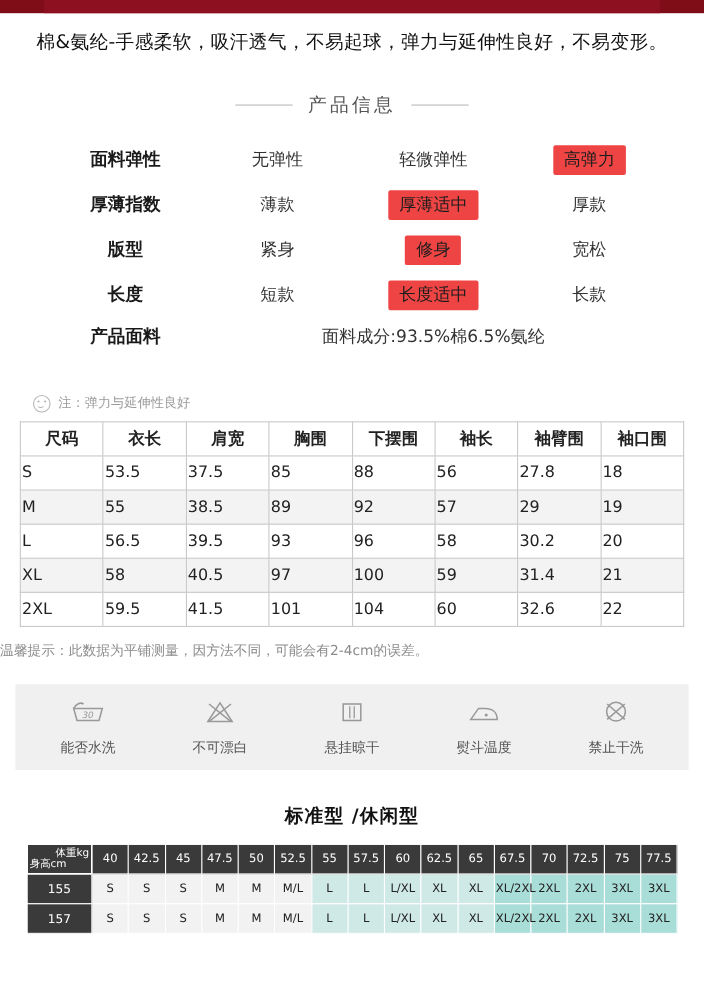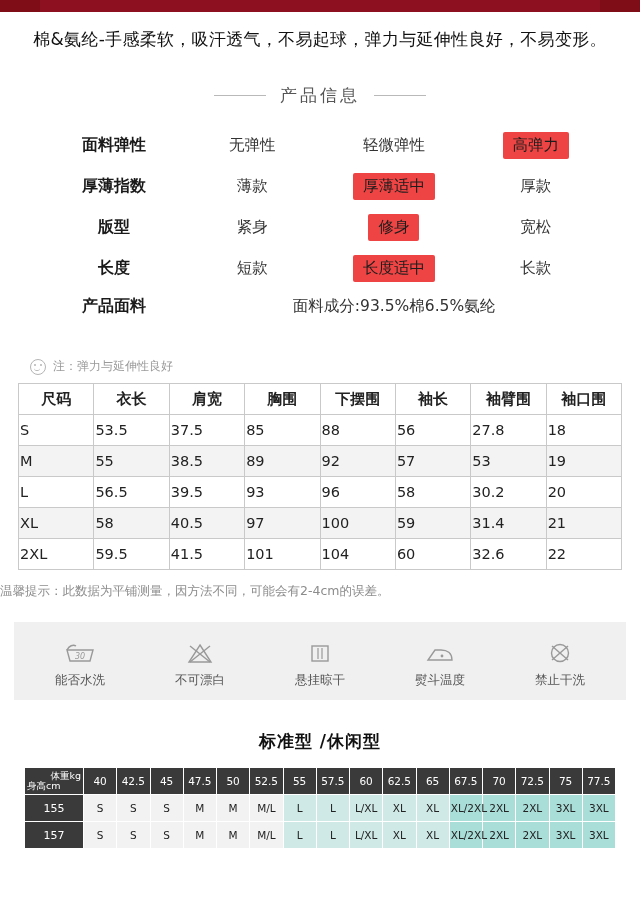--- a/index.html
+++ b/index.html
@@ -157,21 +157,21 @@
   }
   .care-item {
     display: flex;
     flex-direction: column;
     align-items: center;
     width: 110px;
   }
   .care-icon {
     height: 32px;
     display: flex;
-    align-items: flex-end;
+    align-items: flex-start;
     justify-content: center;
     font-style: italic;
   }
   .care-label {
     font-size: 12.5px;
     color: #555;
     margin-top: 6px;
   }
   .chart-title {
     text-align: center;
@@ -302,21 +302,21 @@
         <td>27.8</td>
         <td>18</td>
       </tr>
       <tr class="alt">
         <td>M</td>
         <td>55</td>
         <td>38.5</td>
         <td>89</td>
         <td>92</td>
         <td>57</td>
-        <td>53</td>
+        <td>29</td>
         <td>19</td>
       </tr>
       <tr>
         <td>L</td>
         <td>56.5</td>
         <td>39.5</td>
         <td>93</td>
         <td>96</td>
         <td>58</td>
         <td>30.2</td>

